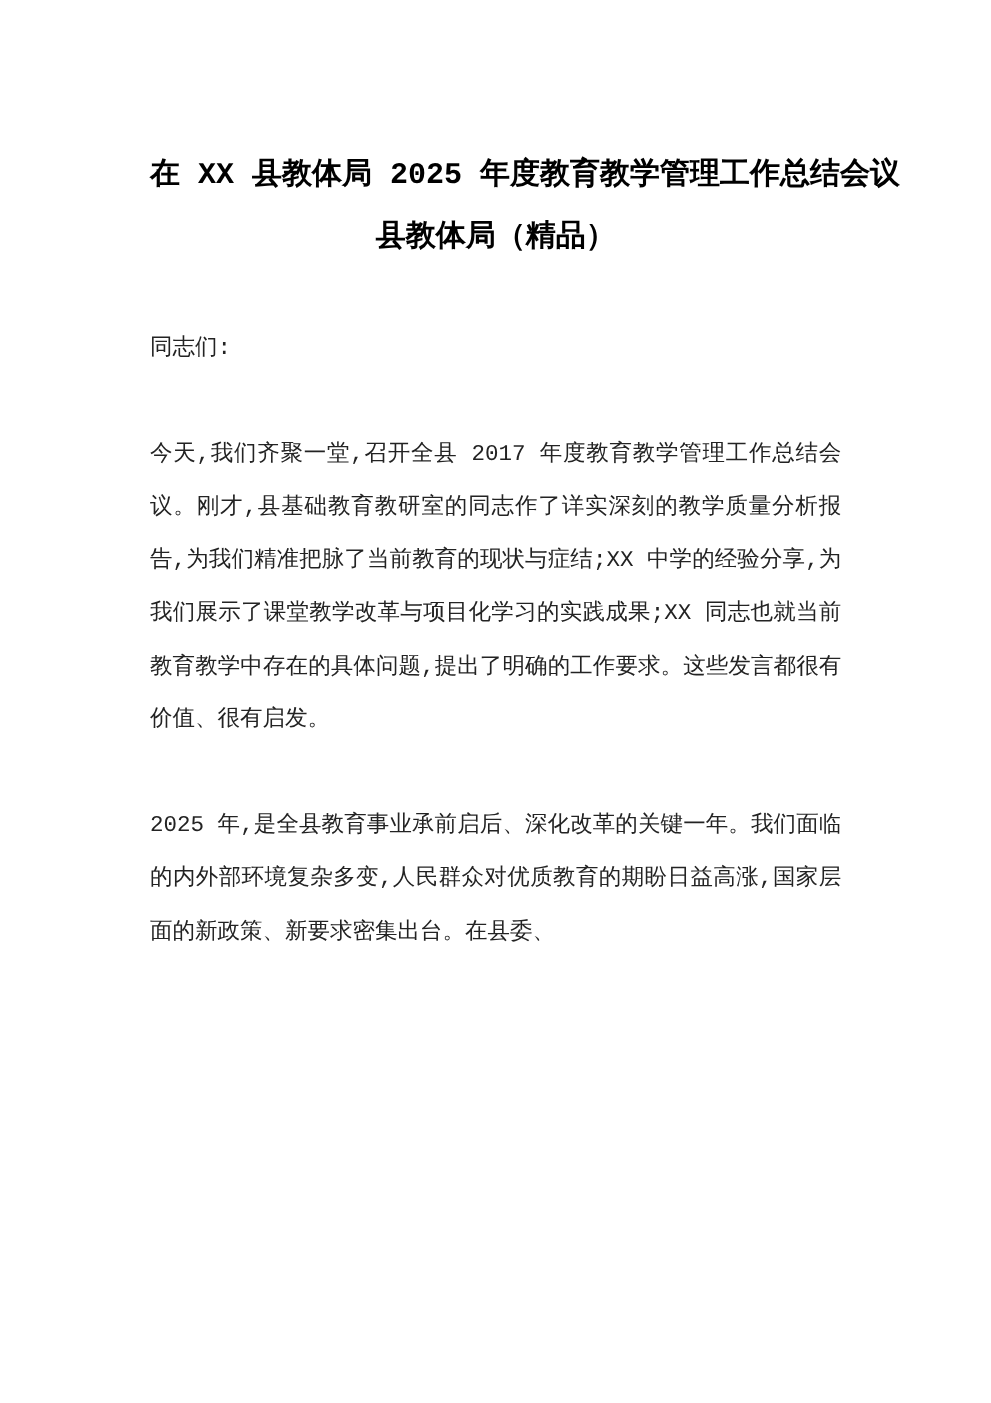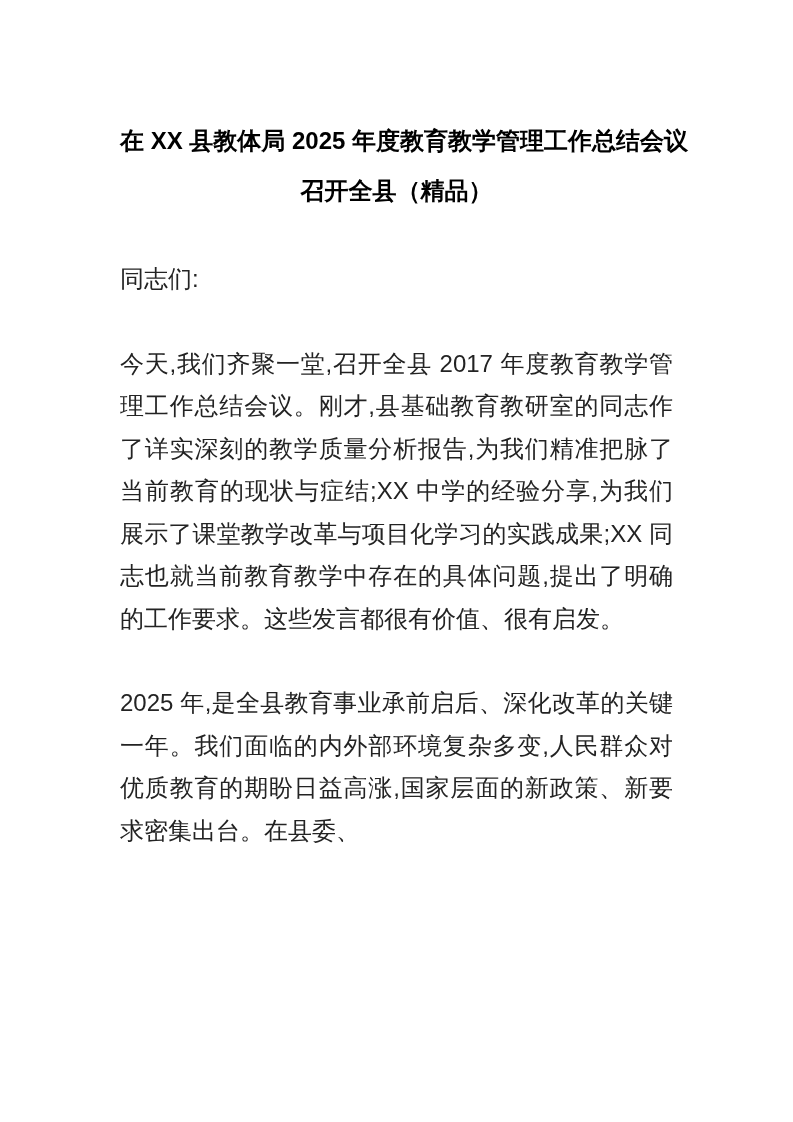--- a/index.html
+++ b/index.html
@@ -11,53 +11,53 @@
     height: 1122px;
     background: #ffffff;
     overflow: hidden;
   }
   .page {
     box-sizing: border-box;
     width: 793px;
     height: 1122px;
     padding: 116px 120px 0 120px;
     background: #ffffff;
-    font-family: Liberation Sans, sans-serif;
+    font-family: Liberation Mono, monospace;
     color: #1c1c1c;
   }
   .doc-title {
     margin: 0;
     font-size: 24px;
     line-height: 50px;
     font-weight: 700;
     text-align: center;
     color: #000000;
   }
   .title-line {
     display: block;
     white-space: nowrap;
   }
   .doc-body {
     margin-top: 22px;
   }
   .para {
     margin: 42px 0 0 0;
-    font-size: 24px;
+    font-size: 18px;
     line-height: 42.5px;
     text-align: justify;
     color: #232323;
     word-break: break-all;
   }
 </style>
 </head>
 <body>
 
 <div class="page">
   <h1 class="doc-title">
     <span class="title-line">在 XX 县教体局 2025 年度教育教学管理工作总结会议</span>
-    <span class="title-line">召开全县（精品）</span>
+    <span class="title-line">县教体局（精品）</span>
   </h1>
   <div class="doc-body" id="doc-body">
       <p class="para">同志们:</p>
       <p class="para">今天,我们齐聚一堂,召开全县 2017 年度教育教学管理工作总结会议。刚才,县基础教育教研室的同志作了详实深刻的教学质量分析报告,为我们精准把脉了当前教育的现状与症结;XX 中学的经验分享,为我们展示了课堂教学改革与项目化学习的实践成果;XX 同志也就当前教育教学中存在的具体问题,提出了明确的工作要求。这些发言都很有价值、很有启发。</p>
       <p class="para">2025 年,是全县教育事业承前启后、深化改革的关键一年。我们面临的内外部环境复杂多变,人民群众对优质教育的期盼日益高涨,国家层面的新政策、新要求密集出台。在县委、</p>
     </div>
 </div>
 
 </body></html>

